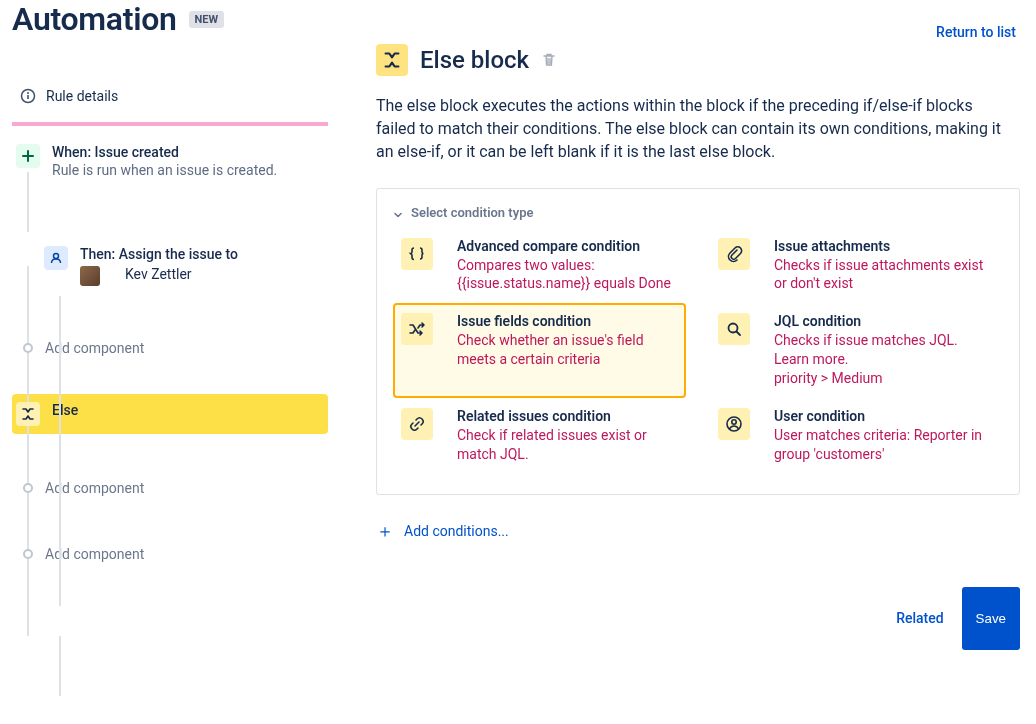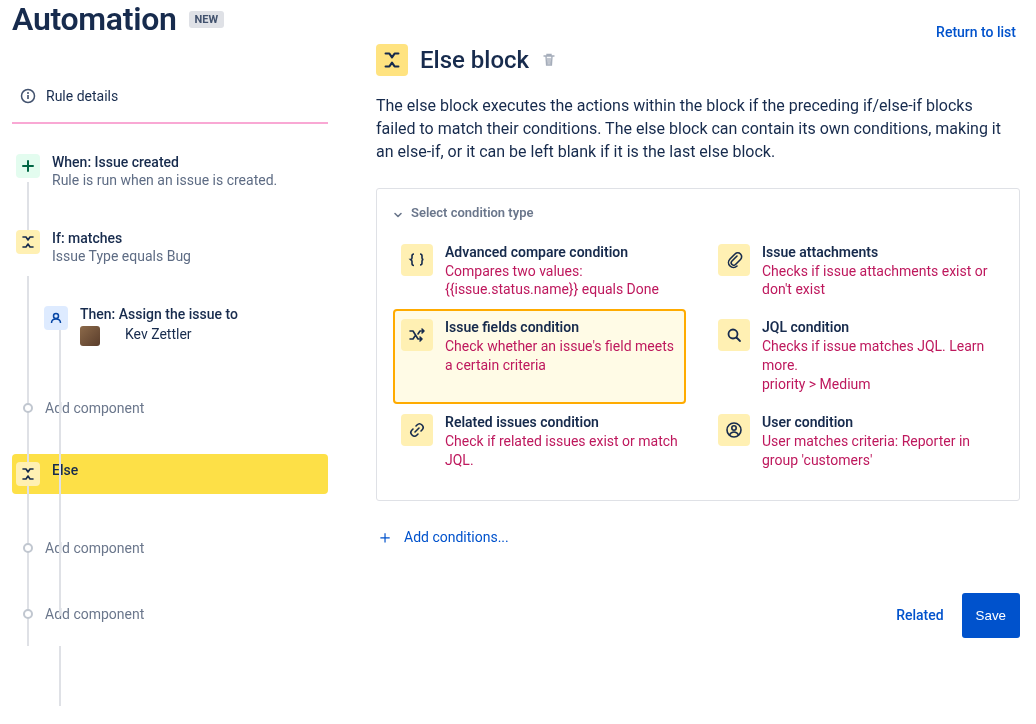--- a/index.html
+++ b/index.html
@@ -7,25 +7,25 @@
 .page { display: flex; width: 1036px; height: 724px; }
 .left { width: 340px; padding: 0 12px; }
 .right { flex: 1; padding: 0 16px 0 36px; }
 
 .hdr { display: flex; align-items: center; justify-content: space-between; padding-top: 0; }
 .hdr-left { display: flex; align-items: center; gap: 12px; }
 .title { font-size: 32px; font-weight: 600; letter-spacing: -0.3px; }
 .badge-new { background: #DFE1E6; color: #42526E; font-size: 11px; font-weight: 700; padding: 2px 6px; border-radius: 3px; }
 .return { color: #0052CC; font-size: 14px; font-weight: 500; cursor: pointer; position: absolute; right: 20px; top: 24px; }
 
-.rule-details { display: flex; align-items: center; gap: 10px; padding: 18px 8px 18px 8px; border-bottom: 2px solid #f9a8d4; margin-top: 32px; }
+.rule-details { display: flex; align-items: center; gap: 10px; padding: 18px 8px 18px 8px; border-bottom: 4px solid #f9a8d4; margin-top: 32px; }
 .rule-details .icon { color: #42526E; }
 .rule-details-label { font-weight: 400; color: #172B4D; }
 
-.tree { margin-top: 22px; position: relative; }
+.tree { margin-top: 10px; position: relative; }
 .node { display: flex; align-items: flex-start; gap: 12px; padding: 8px 4px; position: relative; }
 .node-icon { width: 24px; height: 24px; display: flex; align-items: center; justify-content: center; border-radius: 4px; flex-shrink: 0; position: relative; z-index: 2; }
 .node-icon.green { background: #E3FCEF; color: #006644; }
 .node-icon.yellow { background: #FFF0B3; color: #172B4D; }
 .node-icon.blue { background: #DEEBFF; color: #0747A6; }
 .node-content { flex: 1; }
 .node-title { font-weight: 500; color: #172B4D; margin-bottom: 2px; }
 .node-sub { color: #5E6C84; font-size: 14px; }
 
 .indent1 { padding-left: 32px; }
@@ -43,35 +43,35 @@
 .assignee { display: flex; align-items: flex-start; gap: 21px; margin-top: 4px; }
 
 .main-head { display: flex; align-items: center; gap: 12px; margin-top: 44px; }
 .main-icon { width: 32px; height: 32px; background: #FFE380; border-radius: 4px; display: flex; align-items: center; justify-content: center; }
 .main-title { font-size: 24px; font-weight: 500; }
 .trash { color: #A5ADBA; cursor: pointer; }
 
 .desc { margin-top: 18px; line-height: 1.45; color: #172B4D; font-size: 16px; max-width: 640px; }
 
 .panel { border: 1px solid #DFE1E6; border-radius: 3px; margin-top: 24px; padding: 16px 16px 20px; }
-.panel-hdr { display: flex; align-items: flex-end; gap: 8px; color: #6B778C; font-size: 13px; font-weight: 600; cursor: pointer; margin-bottom: 14px; }
+.panel-hdr { display: flex; align-items: flex-end; gap: 8px; color: #6B778C; font-size: 13px; font-weight: 600; cursor: pointer; margin-bottom: 8px; }
 
 .cond-grid { display: grid; grid-template-columns: 1fr 1fr; gap: 0 24px; }
-.cond { display: flex; gap: 12px; padding: 10px 8px; border-radius: 4px; cursor: pointer; }
+.cond { display: flex; gap: 24px; padding: 10px 8px; border-radius: 4px; cursor: pointer; }
 .cond.sel { background: #FFFBE6; border: 2px solid #FFAB00; padding: 8px 6px; justify-content: space-between; }
 .cond-icon { width: 32px; height: 32px; background: #FFF0B3; border-radius: 4px; display: flex; align-items: center; justify-content: center; flex-shrink: 0; }
 .cond-title { font-weight: 600; margin-bottom: 2px; }
 .cond-desc { color: #be185d; line-height: 1.35; }
 
 .add-cond { display: flex; align-items: center; gap: 10px; color: #0052CC; margin-top: 24px; cursor: pointer; font-weight: 400; }
 .add-cond .plus { font-size: 18px; font-weight: 500; }
 
 .foot { display: flex; justify-content: flex-end; gap: 18px; align-items: center; margin-top: 44px; }
 .cancel { color: #0052CC; cursor: pointer; font-weight: 500; }
-.save { background: #0052CC; color: #fff; padding: 15px 14px; border-radius: 3px; font-weight: 500; cursor: pointer; border: none; }
+.save { background: #0052CC; color: #fff; padding: 24px 14px; border-radius: 3px; font-weight: 500; cursor: pointer; border: none; }
 
 svg { display: block; }
 </style>
 </head>
 <body>
 
 <div class="page">
   <div class="left">
     <div class="hdr">
       <div class="hdr-left">
@@ -104,31 +104,20 @@
             </svg>
         </div>
         <div class="node-content">
           <div class="node-title">When: Issue created</div>
           <div class="node-sub">Rule is run when an issue is created.</div>
         </div>
       </div>
 
       <div style="height:26px"></div>
 
-      <div class="node">
-        <div class="node-icon yellow">
-          <svg width="14" height="14" viewBox="0 0 14 14">
-              <path d="M2 2h3l2 3 2-3h3M2 12h3l2-3 2 3h3" stroke="#172B4D" stroke-width="1.6" fill="none" stroke-linecap="round" stroke-linejoin="round"></path>
-            </svg>
-        </div>
-        <div class="node-content">
-          <div class="node-title">If: matches</div>
-          <div class="node-sub">Issue Type equals Bug</div>
-        </div>
-      </div>
 
       <div style="height:26px"></div>
 
       <div class="node indent1">
         <div class="node-icon blue">
           <svg width="14" height="14" viewBox="0 0 14 14">
               <circle cx="7" cy="5" r="2.5" fill="none" stroke="#0747A6" stroke-width="1.5"></circle>
               <path d="M2.5 12c0-2.5 2-4 4.5-4s4.5 1.5 4.5 4" fill="none" stroke="#0747A6" stroke-width="1.5"></path>
             </svg>
         </div>

